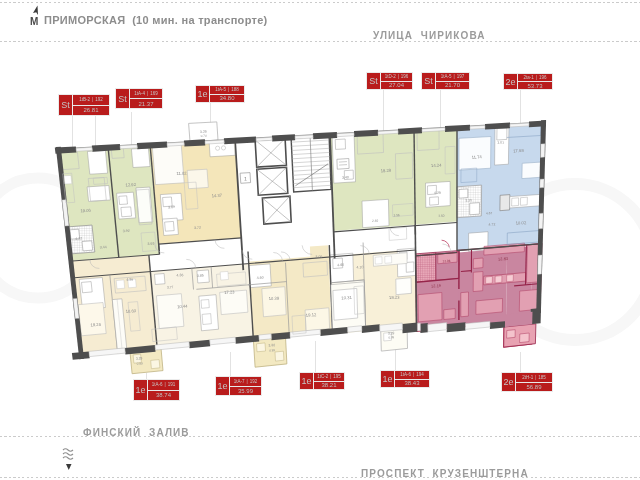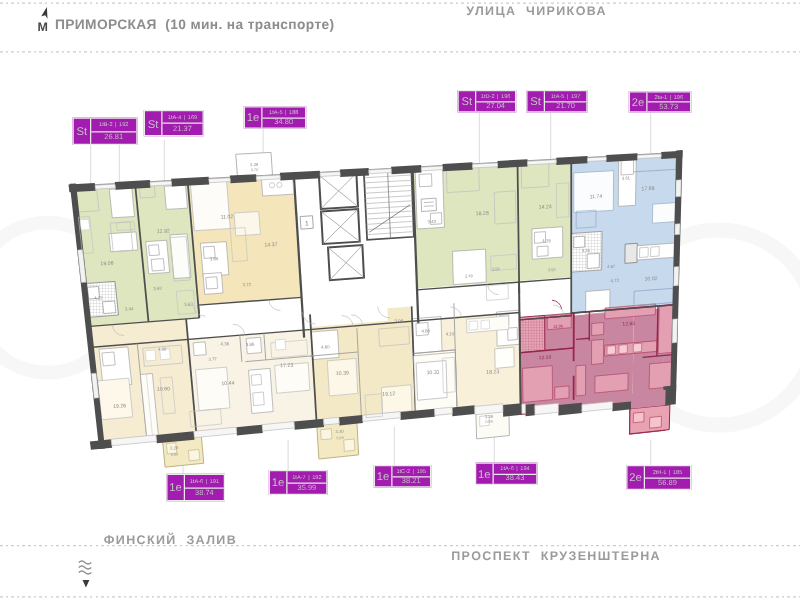--- a/index.html
+++ b/index.html
@@ -1,18 +1,18 @@
 <!DOCTYPE html>
 <html><head><meta charset="utf-8">
 <style>
 * { margin:0; padding:0; box-sizing:border-box; }
 body { width:640px; height:480px; background:#ffffff; font-family:"Liberation Sans", sans-serif; position:relative; overflow:hidden; }
 .dash { position:absolute; left:0; width:640px; height:1.2px; background:repeating-linear-gradient(90deg,#cbcbcb 0 2px,transparent 2px 4.5px); }
 .street { position:absolute; color:#9b9b9b; font-size:10px; letter-spacing:1.1px;font-weight:bold; }
-.lbox { position:absolute; background:#a21caf; border:0.5px solid #ebebeb; display:flex; z-index:3; }
+.lbox { position:absolute; background:#b91c1c; border:0.5px solid #ebebeb; display:flex; z-index:3; }
 .lbig { color:#c4c4c4; font-size:9px; display:flex; align-items:center; justify-content:center; border-right:0.5px solid #ebebeb; }
 .lright { flex:1; display:flex; flex-direction:column; }
 .lrow { flex:1; display:flex; align-items:center; justify-content:center; gap:2px; border-bottom:0.5px solid #e8e8e8; color:#c6c6c6; font-size:4.5px; }
 .larea { flex:1; display:flex; align-items:center; justify-content:center; color:#bfbfbf; font-size:6px; }
 .conn { position:absolute; width:0.5px; background:#e2e2e2; z-index:1; }
 svg { position:absolute; left:0; top:0; }
 </style></head>
 <body>
 
 <div class="dash" style="top:2px"></div>
@@ -27,29 +27,29 @@
 <path d="M 63 450 q 2.5 -2.5 5 0 q 2.5 2.5 5 0"></path>
 <path d="M 63 454 q 2.5 -2.5 5 0 q 2.5 2.5 5 0"></path>
 <path d="M 63 458 q 2.5 -2.5 5 0 q 2.5 2.5 5 0"></path>
 </g>
 
 <path d="M 66 464 L 71.5 464 L 68.75 470 Z" fill="#3a3a3a"></path>
 </svg>
 
 <div class="street" style="left:44px;top:14px;letter-spacing:0.3px;color:#8d8d8d;font-size:11px">ПРИМОРСКАЯ&nbsp; (10 мин. на транспорте)</div>
 
-<div class="street" style="left:373px;top:4px">УЛИЦА&nbsp; ЧИРИКОВА</div>
+<div class="street" style="left:373px;top:30px">УЛИЦА&nbsp; ЧИРИКОВА</div>
 
 <div class="dash" style="top:41px"></div>
 
 <div class="dash" style="top:436px"></div>
 
 <div class="street" style="left:83px;top:427px">ФИНСКИЙ&nbsp; ЗАЛИВ</div>
 
-<div class="street" style="left:361px;top:440px">ПРОСПЕКТ&nbsp; КРУЗЕНШТЕРНА</div>
+<div class="street" style="left:361px;top:468px">ПРОСПЕКТ&nbsp; КРУЗЕНШТЕРНА</div>
 
 <div class="dash" style="top:477px"></div>
 
 <svg width="640" height="480" style="z-index:0">
 <circle cx="38" cy="238" r="60" fill="none" stroke="#f7f7f7" stroke-width="11"></circle>
 <circle cx="575" cy="262" r="78" fill="none" stroke="#f7f7f7" stroke-width="12"></circle>
 </svg>
 
 <div class="conn" style="left:72px;top:116px;height:34px"></div>
 <div class="conn" style="left:95px;top:116px;height:32px"></div>

